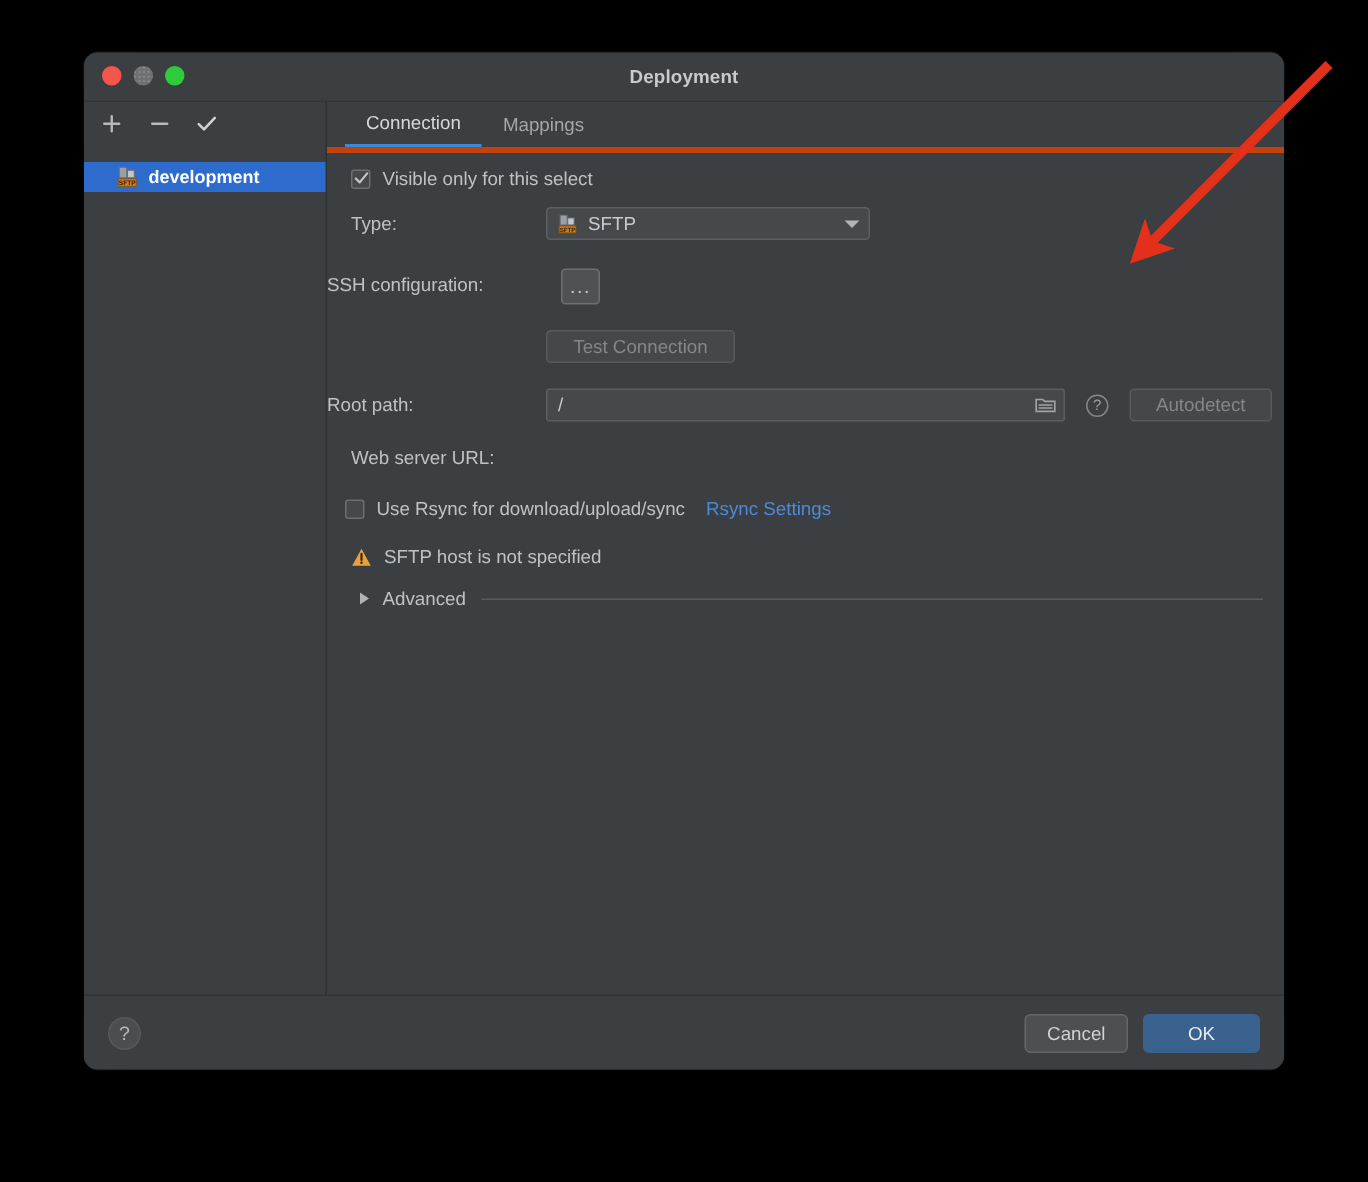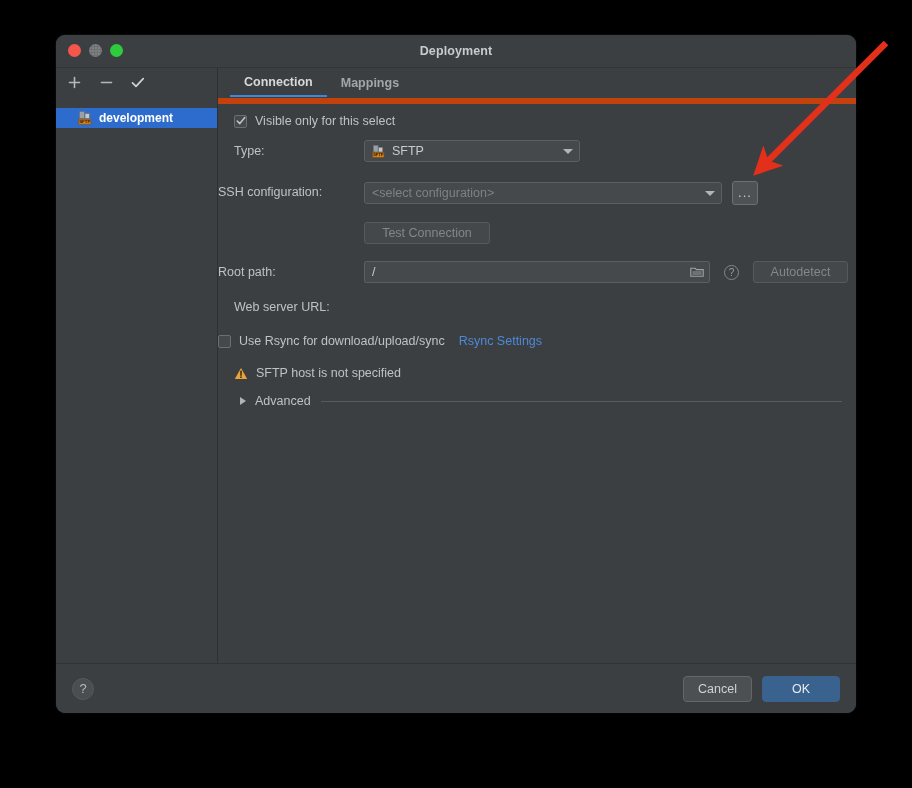--- a/index.html
+++ b/index.html
@@ -117,24 +117,23 @@
     flex: 1 1 auto;
     background: #3c3f41;
     display: flex;
     flex-direction: column;
     min-width: 0;
   }
   .tabs {
     height: 30px;
     flex: 0 0 30px;
     display: flex;
-    align-items: flex-start;
+    align-items: center;
     padding-left: 12px;
-    border-bottom: 6px solid #c2410c;
-    font-weight: bold;
+    border-bottom: 4px solid #c2410c;
   }
   .tab {
     height: 29px;
     padding: 0 14px;
     display: flex;
     align-items: center;
     font-size: 12.5px;
     color: #a3a6a8;
     box-sizing: border-box;
   }
@@ -411,24 +410,20 @@
               </svg>
               <span>SFTP</span>
               <span class="caret"></span>
             </div>
           </div>
 
           <div class="row" style="left:0; top:81px;">
             <span class="lbl">SSH configuration:</span>
           </div>
           <div class="row" style="left:146px; top:77px;">
-            <div class="combo empty" style="width:358px;">
-              <span>&lt;select configuration&gt;</span>
-              <span class="caret"></span>
-            </div>
             <div class="btn-ellipsis" style="margin-left:10px;">
               <span>...</span>
             </div>
           </div>
 
           <div class="row" style="left:146px; top:118px;">
             <div class="btn disabled" style="width:126px;">
               <span>Test Connection</span>
             </div>
           </div>
@@ -449,21 +444,21 @@
             <span class="help-circle" style="margin-left:14px;">?</span>
             <div class="btn disabled" style="margin-left:14px; width:95px;">
               <span>Autodetect</span>
             </div>
           </div>
 
           <div class="row" style="left:16px; top:196px;">
             <span class="lbl">Web server URL:</span>
           </div>
 
-          <div class="row" style="left:0; top:230px;">
+          <div class="row" style="left:12px; top:230px;">
             <span class="cb"></span>
             <span class="lbl" style="margin-left:8px;">Use Rsync for download/upload/sync</span>
             <a class="link" href="#" style="margin-left:14px;">Rsync Settings</a>
           </div>
 
           <div class="row" style="left:16px; top:262px;">
             <svg width="14" height="13" viewBox="0 0 14 13">
               <path d="M7 0.9 L13.2 12.1 H0.8 Z" fill="#e8a33d"></path>
               <path d="M7 4.3 V8.3" stroke="#3c2a08" stroke-width="1.5" stroke-linecap="round"></path>
               <circle cx="7" cy="10.2" r="0.85" fill="#3c2a08"></circle>

